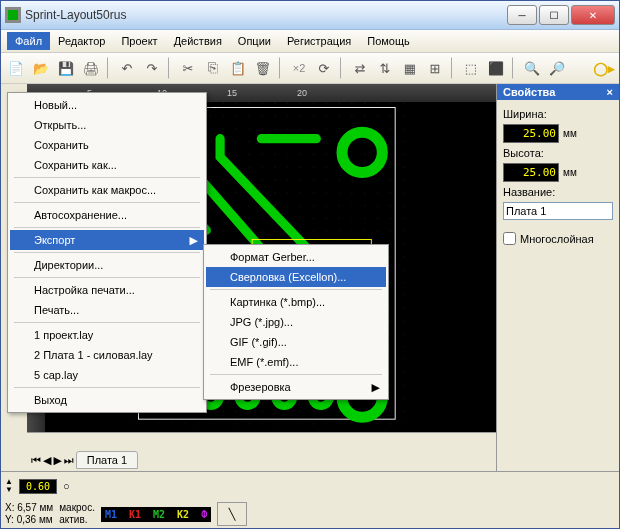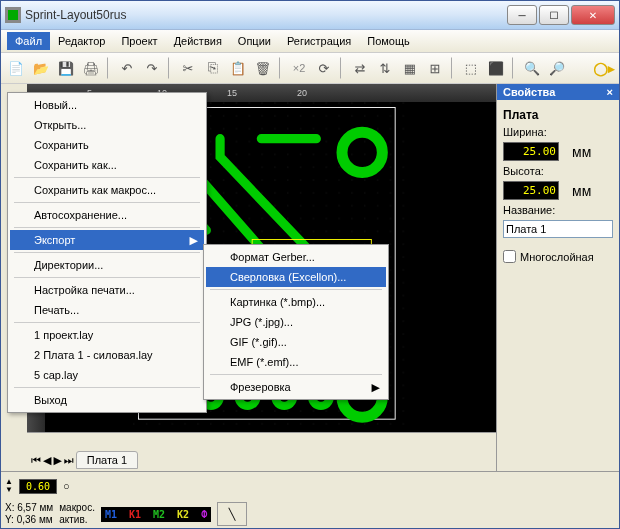--- a/index.html
+++ b/index.html
@@ -24,23 +24,23 @@
 .canvaswrap{flex:1;display:flex;min-height:0}
 .ruler-v{width:18px;background:linear-gradient(90deg,#4a4a4a,#2a2a2a)}
 .canvas{flex:1;background:#000;overflow:hidden;position:relative}
 .sbar{height:16px;background:#ece9d8;border-top:1px solid #999}
 .tabs{height:22px;display:flex;align-items:center;padding:0 4px;gap:2px}
 .tab{background:#f5f5f0;border:1px solid #aaa;padding:2px 10px;border-radius:3px 3px 0 0}
 .proppanel{width:110px;background:#ece9d8;padding:4px 6px;border-left:1px solid #999;display:flex;flex-direction:column;gap:4px}
 .propheader{background:#316ac5;color:#fff;padding:2px 6px;margin:-4px -6px 4px -6px;font-weight:bold;display:flex;justify-content:space-between}
 .propheader .x{cursor:pointer}
 .proplabel{font-weight:bold;font-size:12px}
-.field{display:flex;align-items:center;gap:13px}
+.field{display:flex;align-items:center;gap:4px}
 .field input{width:50px;background:#000;color:#ff0;border:1px solid #666;padding:2px;font-family:monospace;font-size:11px;text-align:right}
-.unit{font-size:14px}
+.unit{font-size:10px}
 .txtfield{width:100%;border:1px solid #7f9db9;padding:2px;font-size:11px;box-sizing:border-box}
 .chk{display:flex;align-items:center;gap:4px;margin-top:8px}
 .chk input{margin:0}
 .statusbar{height:56px;background:#ece9d8;border-top:1px solid #999;display:flex;flex-direction:column}
 .statrow{display:flex;align-items:center;height:28px;padding:0 4px;gap:6px}
 .coord{font-size:10px;line-height:12px}
 .layers{background:#000;padding:2px 4px;display:flex;gap:12px;font-family:monospace;font-size:10px}
 .layers span{font-weight:bold}
 .dropdown{position:absolute;background:#f9f8f4;border:1px solid #999;box-shadow:2px 2px 4px rgba(0,0,0,0.3);z-index:100;min-width:180px;padding:2px}
 .dropdown .ditem{padding:4px 24px 4px 24px;cursor:default;position:relative}
@@ -192,21 +192,20 @@
         <span>⏭</span>
         <div class="tab">Плата 1</div>
       </div>
     </div>
 
     <div class="proppanel">
       <div class="propheader">
         <span>Свойства</span>
         <span class="x">×</span>
       </div>
-      <div class="proplabel">Плата</div>
       <div>Ширина:</div>
       <div class="field">
         <input value="25.00" style="">
         <span class="unit">мм</span>
       </div>
       <div>Высота:</div>
       <div class="field">
         <input value="25.00" style="">
         <span class="unit">мм</span>
       </div>

